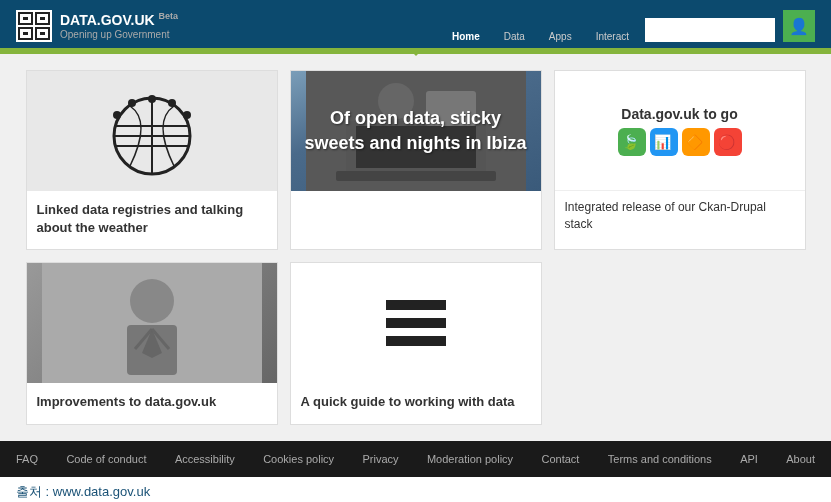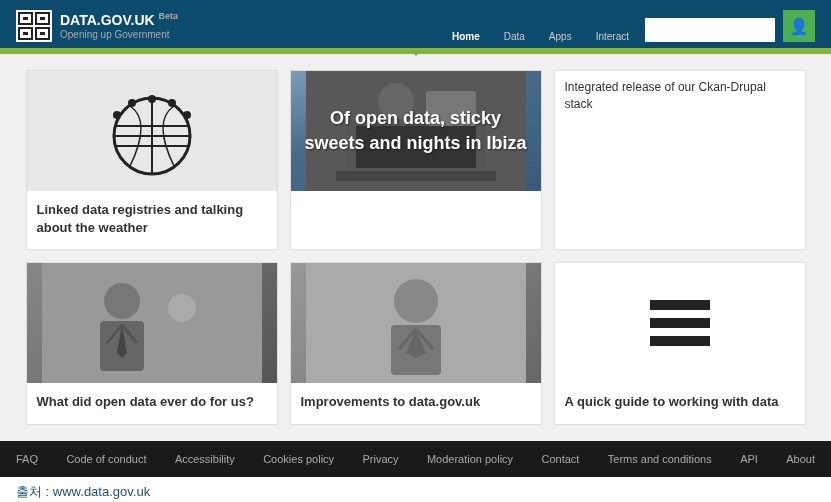--- a/index.html
+++ b/index.html
@@ -335,46 +335,34 @@
           <circle cx="90" cy="30" r="18" fill="#666"></circle>
           <rect x="120" y="20" width="50" height="35" rx="3" fill="#777"></rect>
         </svg>
         <div class="ibiza-overlay-text">
           <span>Of open data, sticky sweets and nights in Ibiza</span>
         </div>
       </div>
     </div>
 
     <div class="card">
+      <div class="card3-top">
+        <div class="card3-title">Data.gov.uk to go</div>
+        <div class="app-icons">
+          <div class="app-icon green">🍃</div>
+          <div class="app-icon blue">📊</div>
+          <div class="app-icon orange">🔶</div>
+          <div class="app-icon red">🔴</div>
+        </div>
+      </div>
       <div class="card-bottom">
         <p>Integrated release of our Ckan-Drupal stack</p>
       </div>
     </div>
 
-    <div class="card">
-      <div class="photo-bg-1">
-        <svg width="220" height="120" viewBox="0 0 220 120" style="width:100%;height:100%;">
-          <rect width="220" height="120" fill="#999"></rect>
-
-          <circle cx="80" cy="38" r="18" fill="#777"></circle>
-          <rect x="58" y="58" width="44" height="50" rx="4" fill="#666"></rect>
-
-          <polygon points="80,62 75,90 80,95 85,90" fill="#444"></polygon>
-
-          <line x1="80" y1="62" x2="65" y2="80" stroke="#555" stroke-width="3"></line>
-          <line x1="80" y1="62" x2="95" y2="80" stroke="#555" stroke-width="3"></line>
-
-          <circle cx="140" cy="45" r="14" fill="#aaa"></circle>
-          <rect x="124" y="61" width="32" height="40" rx="3" fill="#999"></rect>
-        </svg>
-      </div>
-      <div class="card-text-only">
-        <h3>What did open data ever do for us?</h3>
-      </div>
-    </div>
 
     <div class="card">
       <div class="photo-bg-2">
         <svg width="220" height="120" viewBox="0 0 220 120" style="width:100%;height:100%;">
           <rect width="220" height="120" fill="#aaa"></rect>
 
           <circle cx="110" cy="38" r="22" fill="#888"></circle>
           <rect x="85" y="62" width="50" height="50" rx="4" fill="#777"></rect>
 
           <polygon points="110,66 100,90 110,95 120,90" fill="#666"></polygon>

